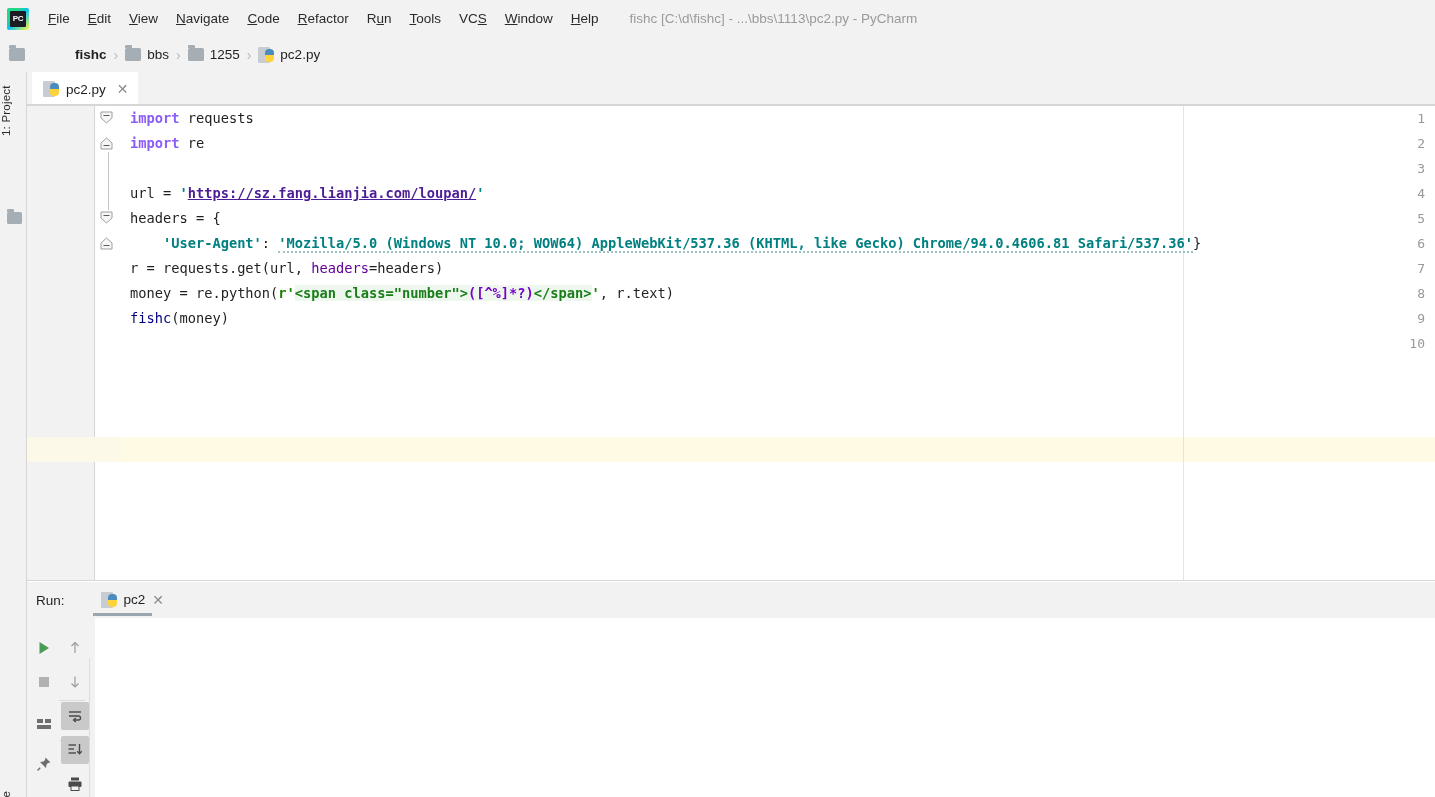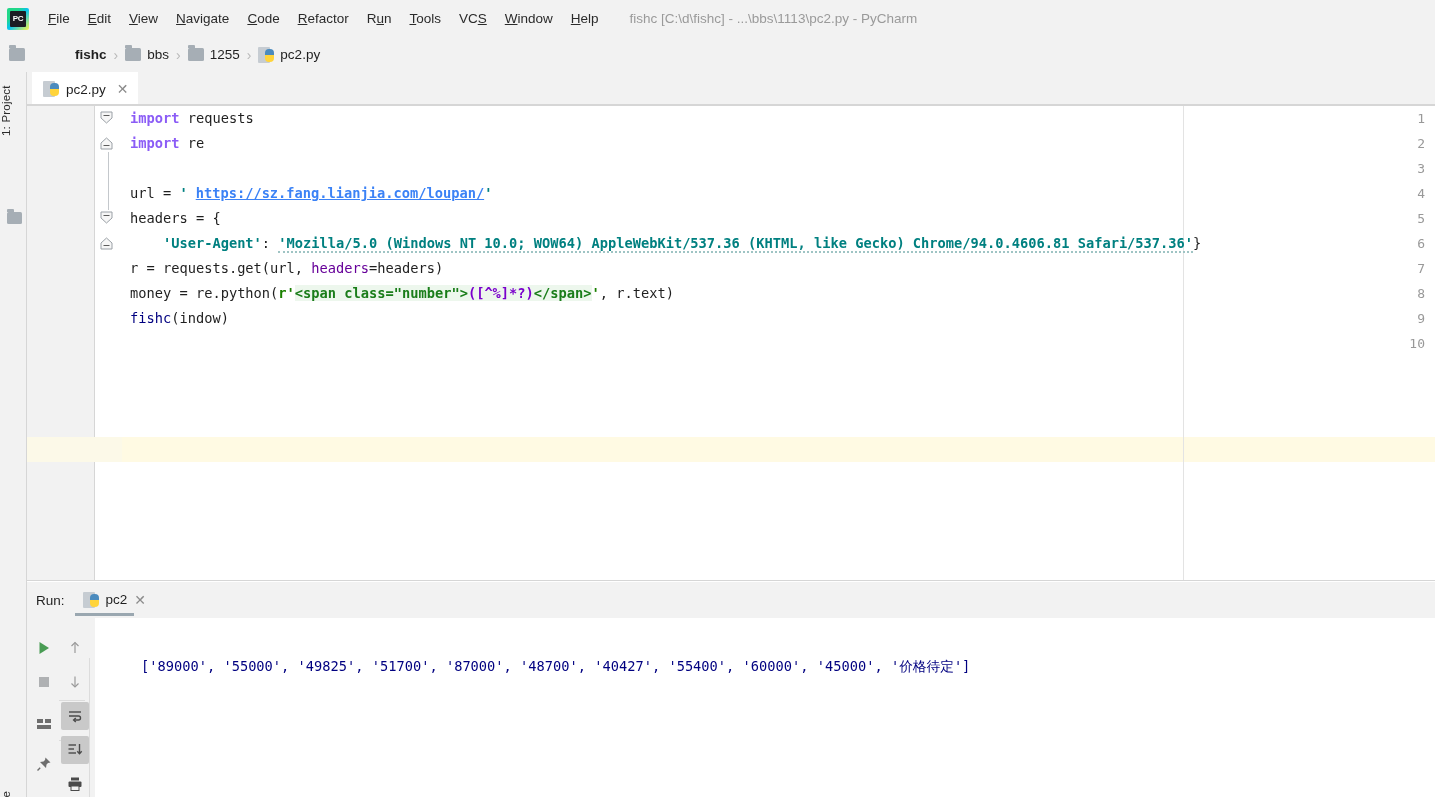--- a/index.html
+++ b/index.html
@@ -151,39 +151,39 @@
     background: #fcf9e8;
   }
   .margin-guide {
     position: absolute; left: 1156px; top: 0; width: 1px; height: 475px;
     background: #e3e3e3;
   }
   
   .kw   { color: #8b5cf6; font-weight: bold; }
   .id   { color: #1f1f1f; }
   .strb { color: #008080; font-weight: bold; }
-  .link { color: #3b82f6; font-weight: bold; text-decoration: underline; margin-left: 8px; }
+  .link { color: #4c1d95; font-weight: bold; text-decoration: underline; }
   .kwarg{ color: #660099; }
   .rx-prefix { color: #1a8000; font-weight:bold; }
   .rx-tag { color: #1a7d1a; font-weight: bold; background:#edf7ed; }
   .rx-grp { color: #7a00cc; font-weight: bold; background:#edf7ed; }
   .squig {
     border-bottom: 2px dotted #9fc4c4;
     padding-bottom: 0px;
   }
   .foldline {
     position: absolute; left: 81px; width: 1px; background: #c4c8cc;
   }
   .runpanel {
     position: absolute; left: 27px; top: 582px; width: 1408px; height: 215px;
     background: #f2f2f2;
   }
   .runheader {
     position: absolute; left: 0; top: 0; width: 1408px; height: 36px;
-    display: flex; align-items: center; padding-left: 9px; gap: 0;
+    display: flex; align-items: center; padding-left: 9px; gap: 18px;
   }
   .run-label { font-size: 13.5px; color: #1f1f1f; margin-right: 10px; }
   .run-tab {
     display: flex; align-items: center; gap: 7px; padding: 4px 8px 5px 8px;
     position: relative; cursor: default;
   }
   .run-tab .label { font-size: 13.5px; color: #1f1f1f; }
   .run-tab .close { color: #8b8b8b; font-size: 14px; line-height: 1; }
   .run-tab::after {
     content: ""; position: absolute; left: 0; right: 20px; bottom: -3px;
@@ -335,21 +335,21 @@
       <div class="cline" style="top:75px"><span class="id">url = </span><span class="strb">'</span><span class="link">https://sz.fang.lianjia.com/loupan/</span><span class="strb">'</span></div>
 
       <div class="cline" style="top:100px"><span class="id">headers = {</span></div>
 
       <div class="cline" style="top:125px">    <span class="strb">'User-Agent'</span><span class="id">: </span><span class="strb squig">'Mozilla/5.0 (Windows NT 10.0; WOW64) AppleWebKit/537.36 (KHTML, like Gecko) Chrome/94.0.4606.81 Safari/537.36'</span><span class="id">}</span></div>
 
       <div class="cline" style="top:150px"><span class="id">r = requests.get(url, </span><span class="kwarg">headers</span><span class="id">=headers)</span></div>
 
       <div class="cline" style="top:175px"><span class="id">money = re.python(</span><span class="rx-prefix">r'</span><span class="rx-tag">&lt;span class="number"&gt;</span><span class="rx-grp">(</span><span class="rx-grp">[^%]*?</span><span class="rx-grp">)</span><span class="rx-tag">&lt;/span&gt;</span><span class="rx-prefix">'</span><span class="id">, r.text)</span></div>
 
-      <div class="cline" style="top:200px"><span class="id" style="color:#000080">fishc</span><span class="id">(indow)</span></div>
+      <div class="cline" style="top:200px"><span class="id" style="color:#000080">fishc</span><span class="id">(money)</span></div>
 
       <div class="cline" style="top:225px"></div>
     </div>
   </div>
 
   <div class="hsplit-top"></div>
 
   <div class="runpanel">
     <div class="runheader">
       <span class="run-label">Run:</span>
@@ -426,18 +426,17 @@
         <svg width="16" height="16" viewBox="0 0 16 16">
           <rect x="4" y="1.5" width="8" height="3" fill="#4a4a4a"></rect>
           <rect x="1.5" y="5.5" width="13" height="5.5" rx="1" fill="#4a4a4a"></rect>
           <rect x="4" y="10" width="8" height="4.5" fill="#f2f2f2" stroke="#4a4a4a" stroke-width="1"></rect>
         </svg>
       </div>
     </div>
 
     <div class="console-bg"></div>
     <div class="console">
-      <div class="cout" style="top:36px">['89000', '55000', '49825', '51700', '87000', '48700', '40427', '55400', '60000', '45000', '价格待定']</div>
       <div class="cout" style="top:61px"></div>
     </div>
   </div>
 
 </div>
 
 </body></html>

